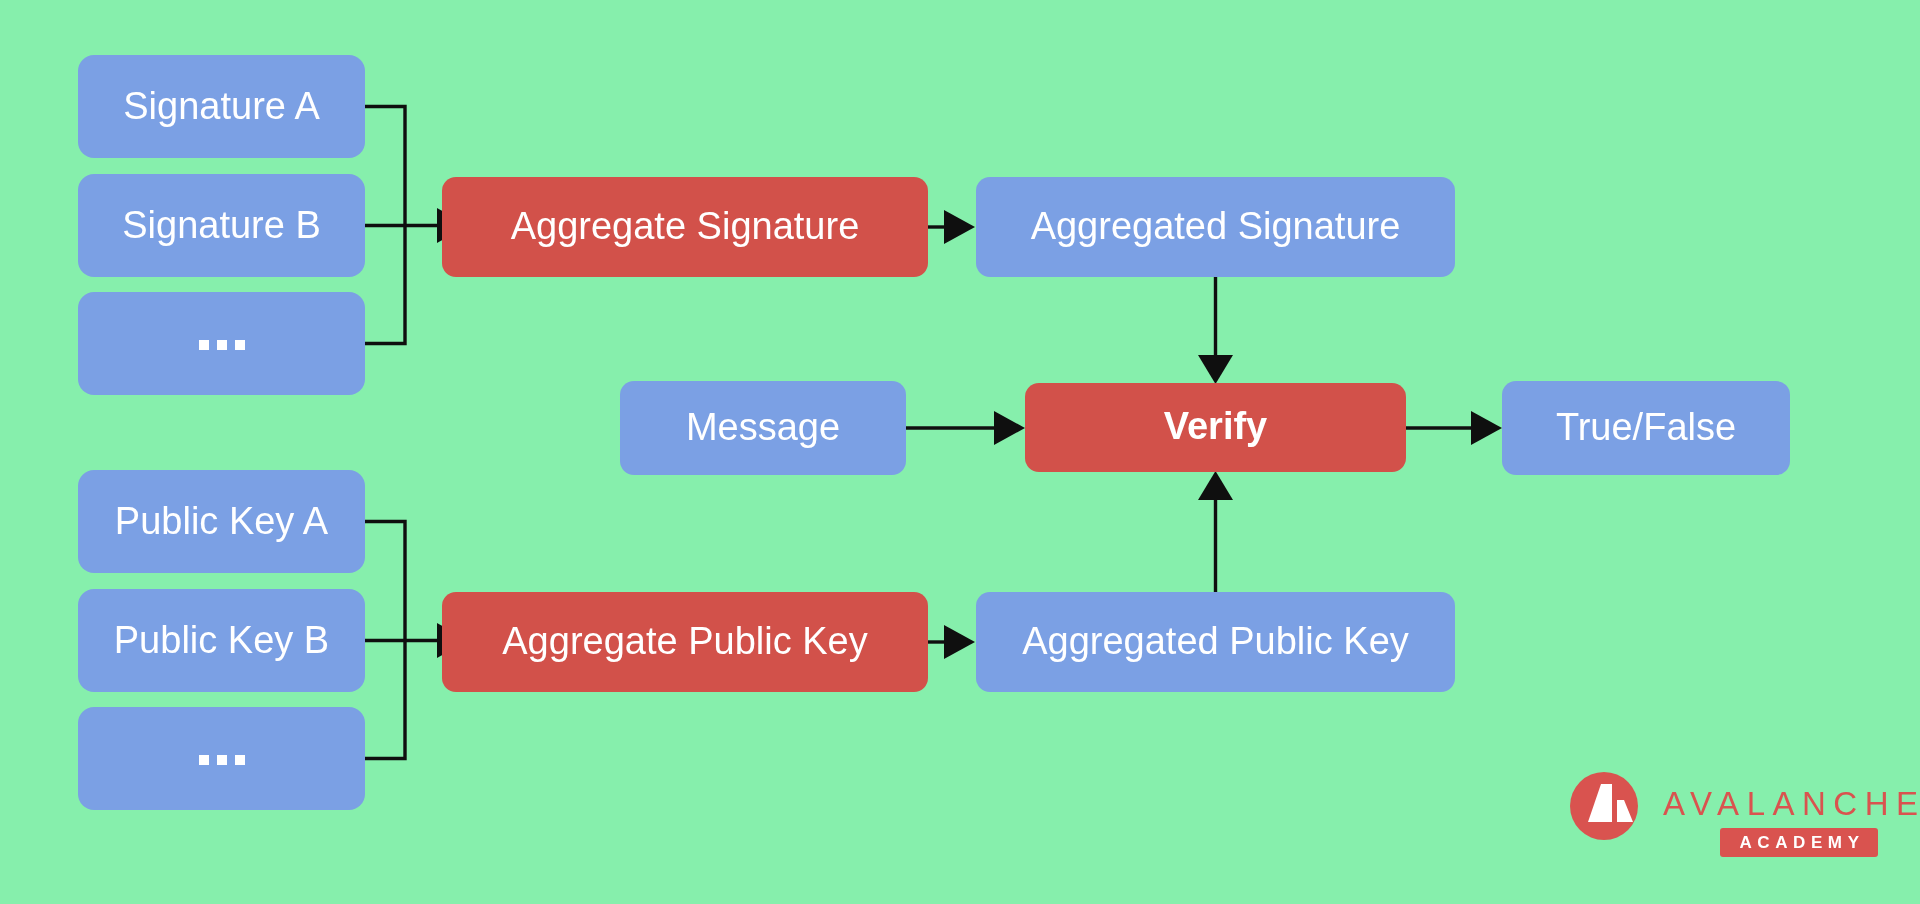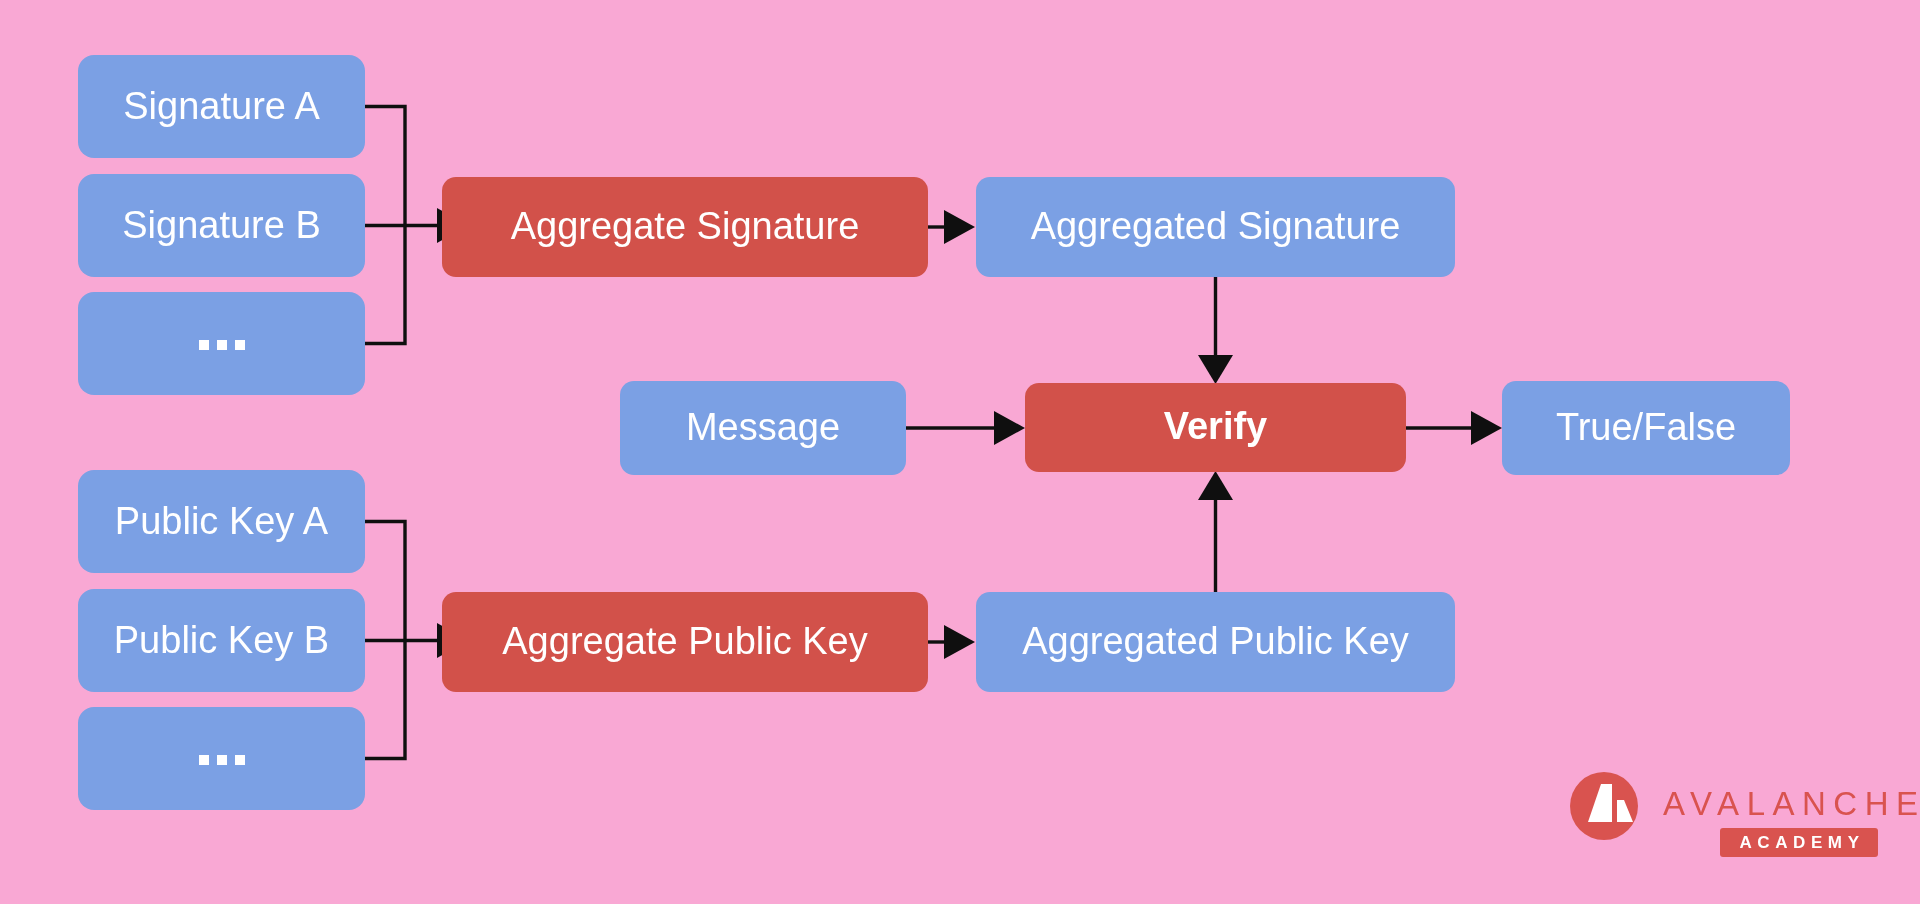--- a/index.html
+++ b/index.html
@@ -11,21 +11,21 @@
   body {
     width: 1920px;
     height: 904px;
     font-family: "Liberation Sans", sans-serif;
     overflow: hidden;
   }
   #diagram-root {
     position: relative;
     width: 1920px;
     height: 904px;
-    background: #f9a8d4;
+    background: #86efac;
   }
   svg.diagram-canvas {
     position: absolute;
     top: 0;
     left: 0;
     width: 1920px;
     height: 904px;
     display: block;
   }
   .node-rect {

